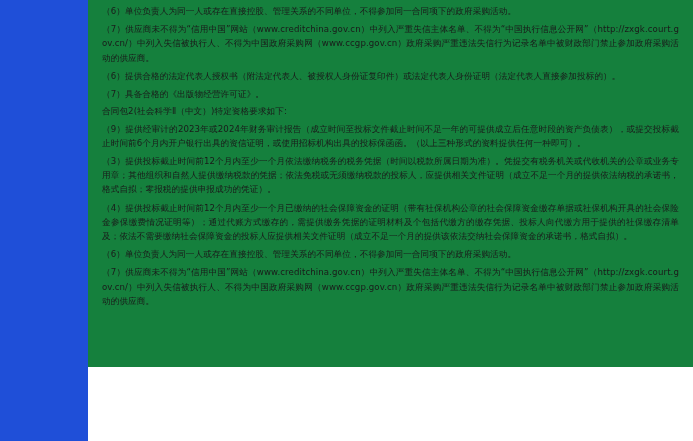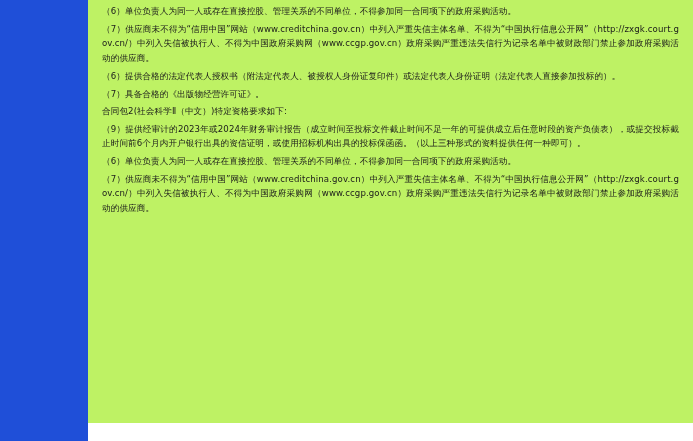--- a/index.html
+++ b/index.html
@@ -9,22 +9,22 @@
   body {
     width: 693px;
     height: 441px;
     background: #ffffff;
     font-family: "DejaVu Sans", "Liberation Sans", sans-serif;
     overflow: hidden;
   }
   .page {
     position: relative;
     width: 693px;
-    height: 423px;
-    background: #bef264;
+    height: 367px;
+    background: #15803d;
   }
   .side-rail {
     position: absolute;
     left: 0;
     top: 0;
     width: 88px;
     height: 441px;
     background: #1f4fd8;
   }
   .doc-body {
@@ -61,17 +61,19 @@
 
   <div class="side-rail"></div>
 
   <div class="doc-body">
     <p class="para">（6）单位负责人为同一人或存在直接控股、管理关系的不同单位，不得参加同一合同项下的政府采购活动。</p>
     <p class="para">（7）供应商未不得为“信用中国”网站（www.creditchina.gov.cn）中列入严重失信主体名单、不得为“中国执行信息公开网”（http://zxgk.court.gov.cn/）中列入失信被执行人、不得为中国政府采购网（www.ccgp.gov.cn）政府采购严重违法失信行为记录名单中被财政部门禁止参加政府采购活动的供应商。</p>
     <p class="para">（6）提供合格的法定代表人授权书（附法定代表人、被授权人身份证复印件）或法定代表人身份证明（法定代表人直接参加投标的）。</p>
     <p class="para tight">（7）具备合格的《出版物经营许可证》。</p>
     <p class="para heading">合同包2(社会科学Ⅱ（中文）)特定资格要求如下:</p>
     <p class="para">（9）提供经审计的2023年或2024年财务审计报告（成立时间至投标文件截止时间不足一年的可提供成立后任意时段的资产负债表），或提交投标截止时间前6个月内开户银行出具的资信证明，或使用招标机构出具的投标保函函。（以上三种形式的资料提供任何一种即可）。</p>
+    <p class="para">（3）提供投标截止时间前12个月内至少一个月依法缴纳税务的税务凭据（时间以税款所属日期为准）。凭提交有税务机关或代收机关的公章或业务专用章；其他组织和自然人提供缴纳税款的凭据；依法免税或无须缴纳税款的投标人，应提供相关文件证明（成立不足一个月的提供依法纳税的承诺书，格式自拟；零报税的提供申报成功的凭证）。</p>
+    <p class="para">（4）提供投标截止时间前12个月内至少一个月已缴纳的社会保障资金的证明（带有社保机构公章的社会保障资金缴存单据或社保机构开具的社会保险金参保缴费情况证明等）；通过代账方式缴存的，需提供缴务凭据的证明材料及个包括代缴方的缴存凭据、投标人向代缴方用于提供的社保缴存清单及；依法不需要缴纳社会保障资金的投标人应提供相关文件证明（成立不足一个月的提供该依法交纳社会保障资金的承诺书，格式自拟）。</p>
     <p class="para">（6）单位负责人为同一人或存在直接控股、管理关系的不同单位，不得参加同一合同项下的政府采购活动。</p>
     <p class="para">（7）供应商未不得为“信用中国”网站（www.creditchina.gov.cn）中列入严重失信主体名单、不得为“中国执行信息公开网”（http://zxgk.court.gov.cn/）中列入失信被执行人、不得为中国政府采购网（www.ccgp.gov.cn）政府采购严重违法失信行为记录名单中被财政部门禁止参加政府采购活动的供应商。</p>
   </div>
 
 </div>
 
 </body></html>

